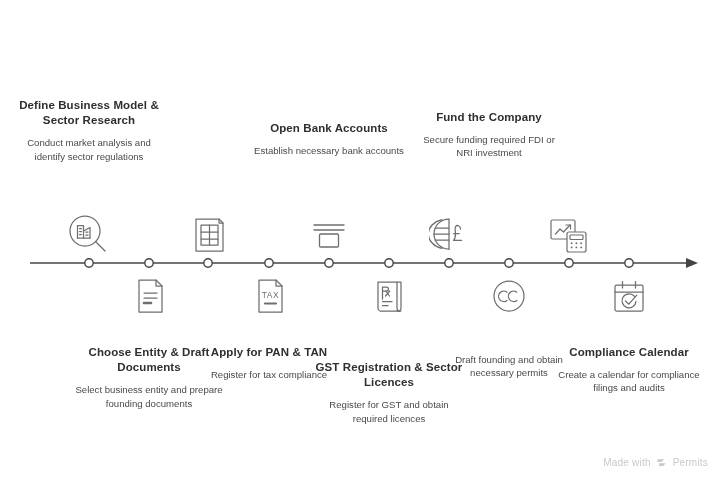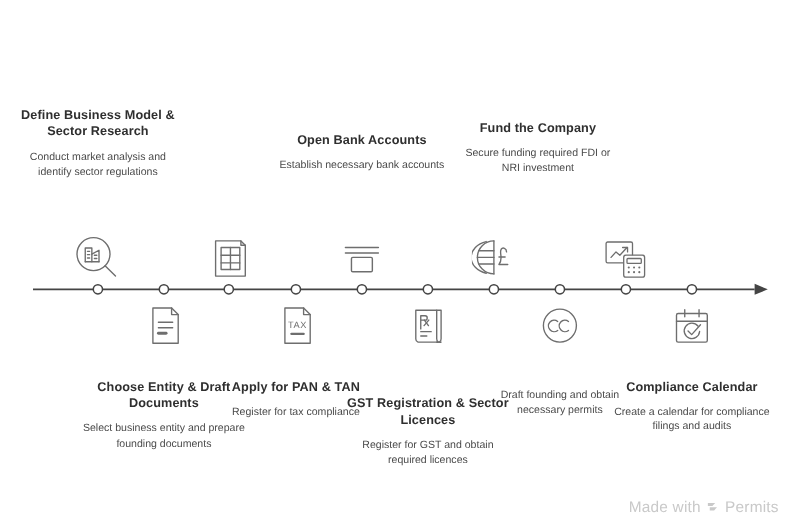--- a/index.html
+++ b/index.html
@@ -67,21 +67,21 @@
 
   
   .watermark {
     position: absolute;
     right: 18px;
     bottom: 12px;
     display: flex;
     align-items: center;
     gap: 5px;
     color: #c9c9c9;
-    font-size: 14px;
+    font-size: 10px;
     letter-spacing: 0.2px;
   }
   .watermark .wm-mark { display: block; }
 </style>
 </head>
 <body>
 
 <div id="canvas">
 
   <svg class="axis-layer" width="726" height="480" viewBox="0 0 726 480">

